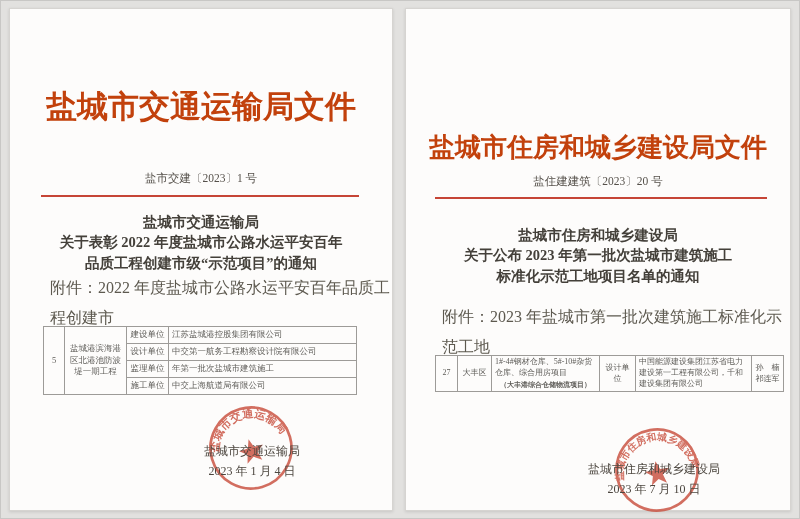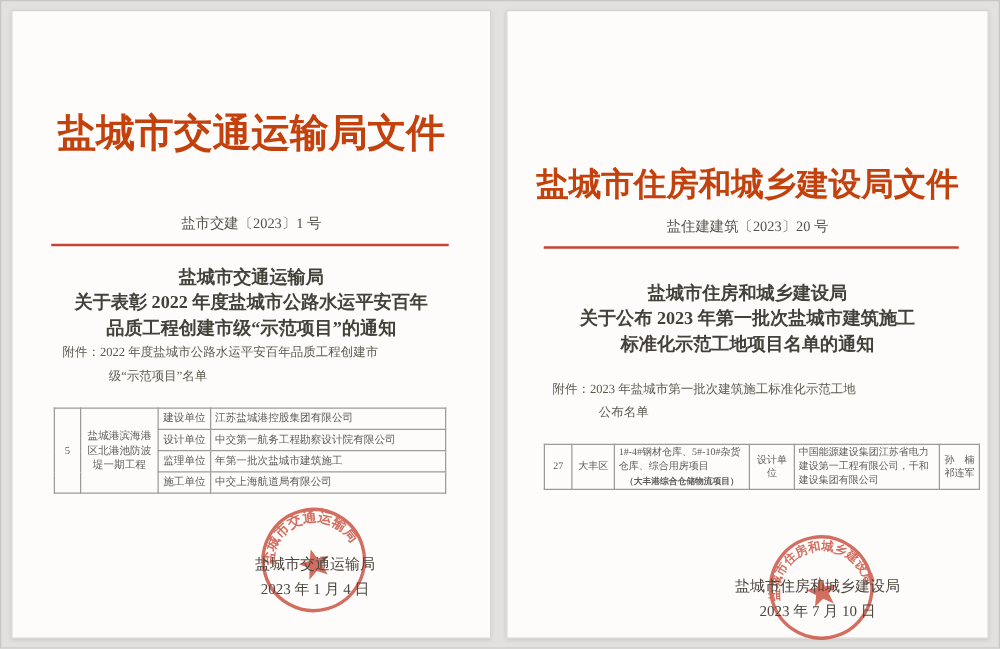--- a/index.html
+++ b/index.html
@@ -17,21 +17,21 @@
   .docnum{position:absolute;left:0;right:0;text-align:center;color:#55504a;font-size:11.5px;}
   #page-left .docnum{top:162px;}
   #page-right .docnum{top:165px;}
   .redline{position:absolute;height:2px;background:#c64536;}
   #page-left .redline{top:186px;left:31px;width:318px;}
   #page-right .redline{top:188px;left:29px;width:332px;}
   .title{position:absolute;left:8px;right:8px;text-align:center;font-weight:bold;
          color:#44403a;font-size:14.5px;line-height:1.4;}
   #page-left .title{top:203px;}
   #page-right .title{top:216px;}
-  .attach{position:absolute;color:#5d594f;font-size:10px;line-height:1.9;}
+  .attach{position:absolute;color:#5d594f;font-size:16px;line-height:1.9;}
   #page-left .attach{top:264px;left:40px;}
   #page-right .attach{top:293px;left:36px;}
   .attach .l2{padding-left:37px;}
   table.doc-table{position:absolute;border-collapse:collapse;table-layout:fixed;
                   color:#5e5c58;background:#fdfcfb;}
   table.doc-table td{border:1px solid #9d9b98;font-size:8.5px;line-height:1.35;
                      padding:1px 3px;vertical-align:middle;word-break:break-all;}
   #page-left table.doc-table{top:317px;left:33px;width:314px;}
   #page-left table.doc-table td{height:14px;}
   #page-right table.doc-table{top:346px;left:29px;width:349px;}

